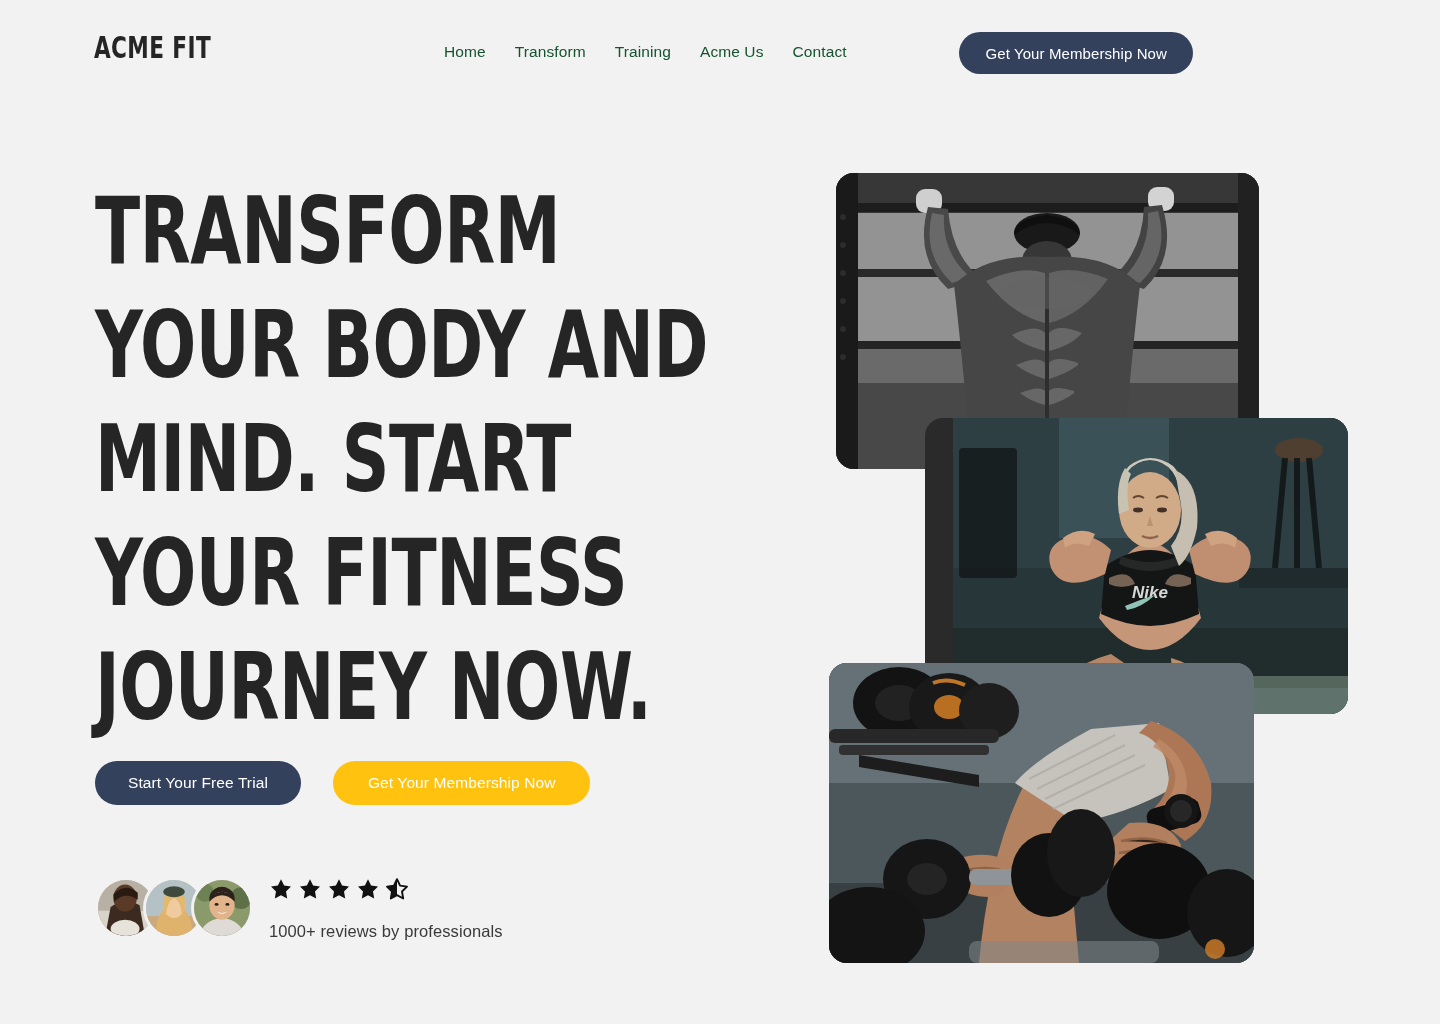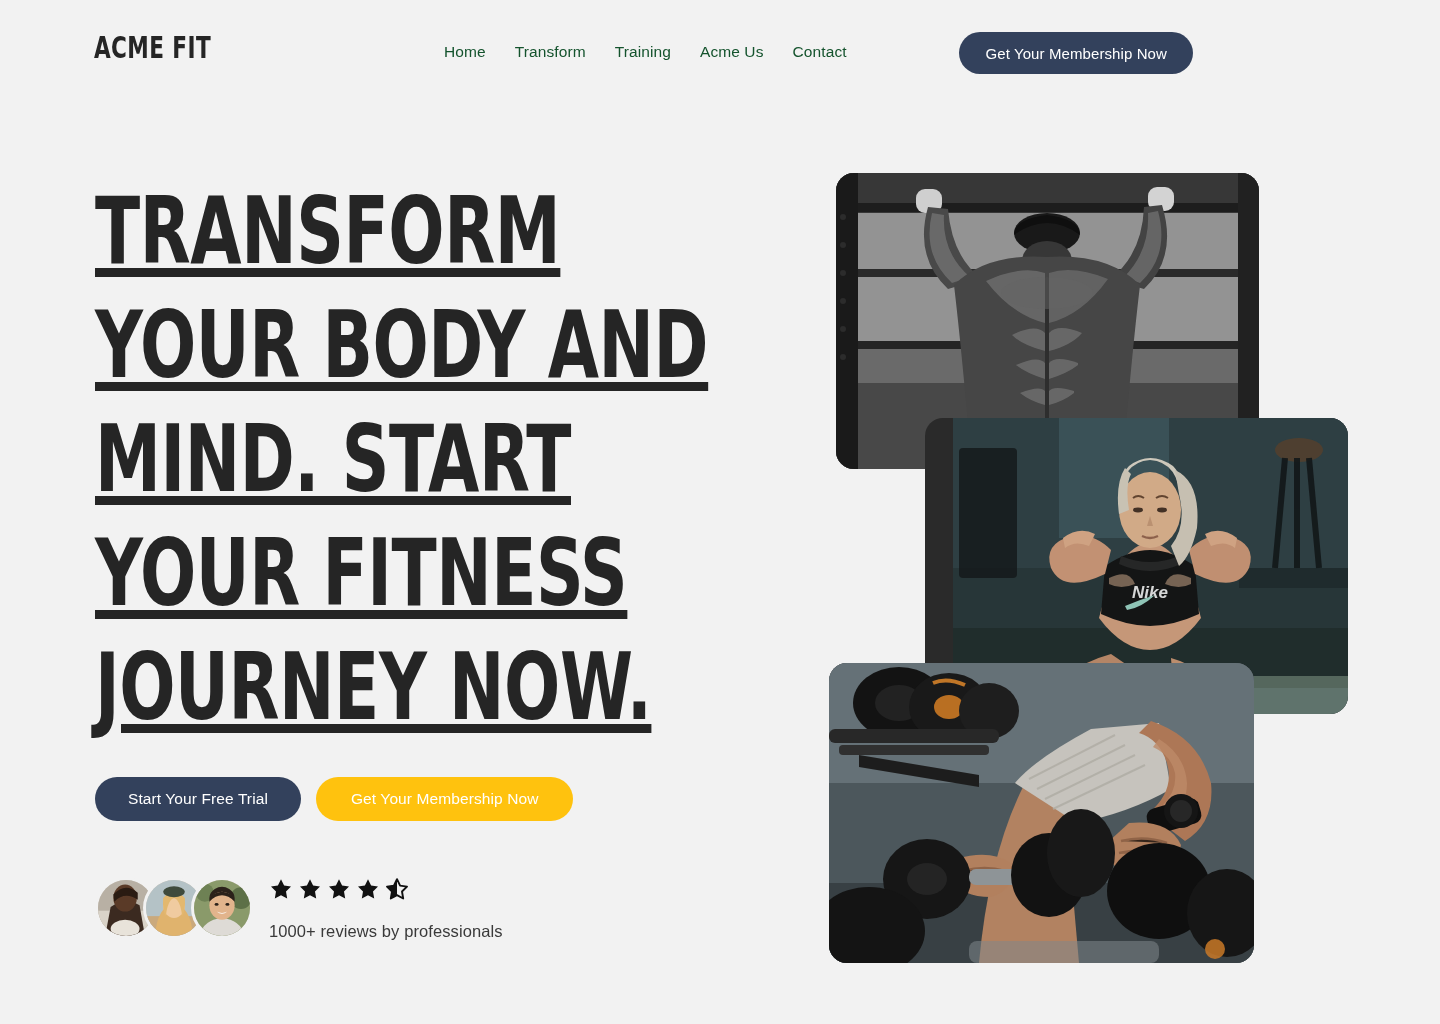--- a/index.html
+++ b/index.html
@@ -34,41 +34,41 @@
   .header-cta{
     position:absolute; right:95px; top:32px;
     background:#33415c; color:#ffffff;
     border:none; border-radius:24px;
     height:42px; padding:0 26px;
     font-size:15px; font-family:"Liberation Sans",sans-serif;
     cursor:pointer; letter-spacing:0.1px; white-space:nowrap;
   }
 
   
-  .hero-left{ position:absolute; left:95px; top:175px; width:700px;text-decoration:underline; }
+  .hero-left{ position:absolute; left:95px; top:175px; width:700px; }
   .headline{
     font-family:"DejaVu Sans Condensed","Liberation Sans Narrow","Liberation Sans",sans-serif;
     font-weight:700;
     font-size:92px;
     line-height:114px;
     letter-spacing:-0.5px;
     color:#252525;
     text-transform:uppercase;
     transform:scaleX(0.80);
     transform-origin:left top;
     width:860px;
     white-space:pre-line;
   }
   .subhead{
     position:absolute; top:474px; left:2px;
     font-size:19.5px; line-height:27px; color:#58585b;
     width:560px; letter-spacing:0.05px;
   }
 
-  .cta-row{ position:absolute; top:602px; left:0; display:flex; gap:15px; }
+  .cta-row{ position:absolute; top:586px; left:0; display:flex; gap:32px; }
   .btn{
     border:none; border-radius:26px; height:44px;
     font-family:"Liberation Sans",sans-serif; font-size:15.5px;
     cursor:pointer; letter-spacing:0.1px; white-space:nowrap;
   }
   .btn-trial{ background:#33415c; color:#ffffff; padding:0 33px; }
   .btn-member{ background:#ffc20e; color:#ffffff; padding:0 35px; }
 
   
   .social{ position:absolute; top:700px; left:0; display:flex; align-items:center; }

